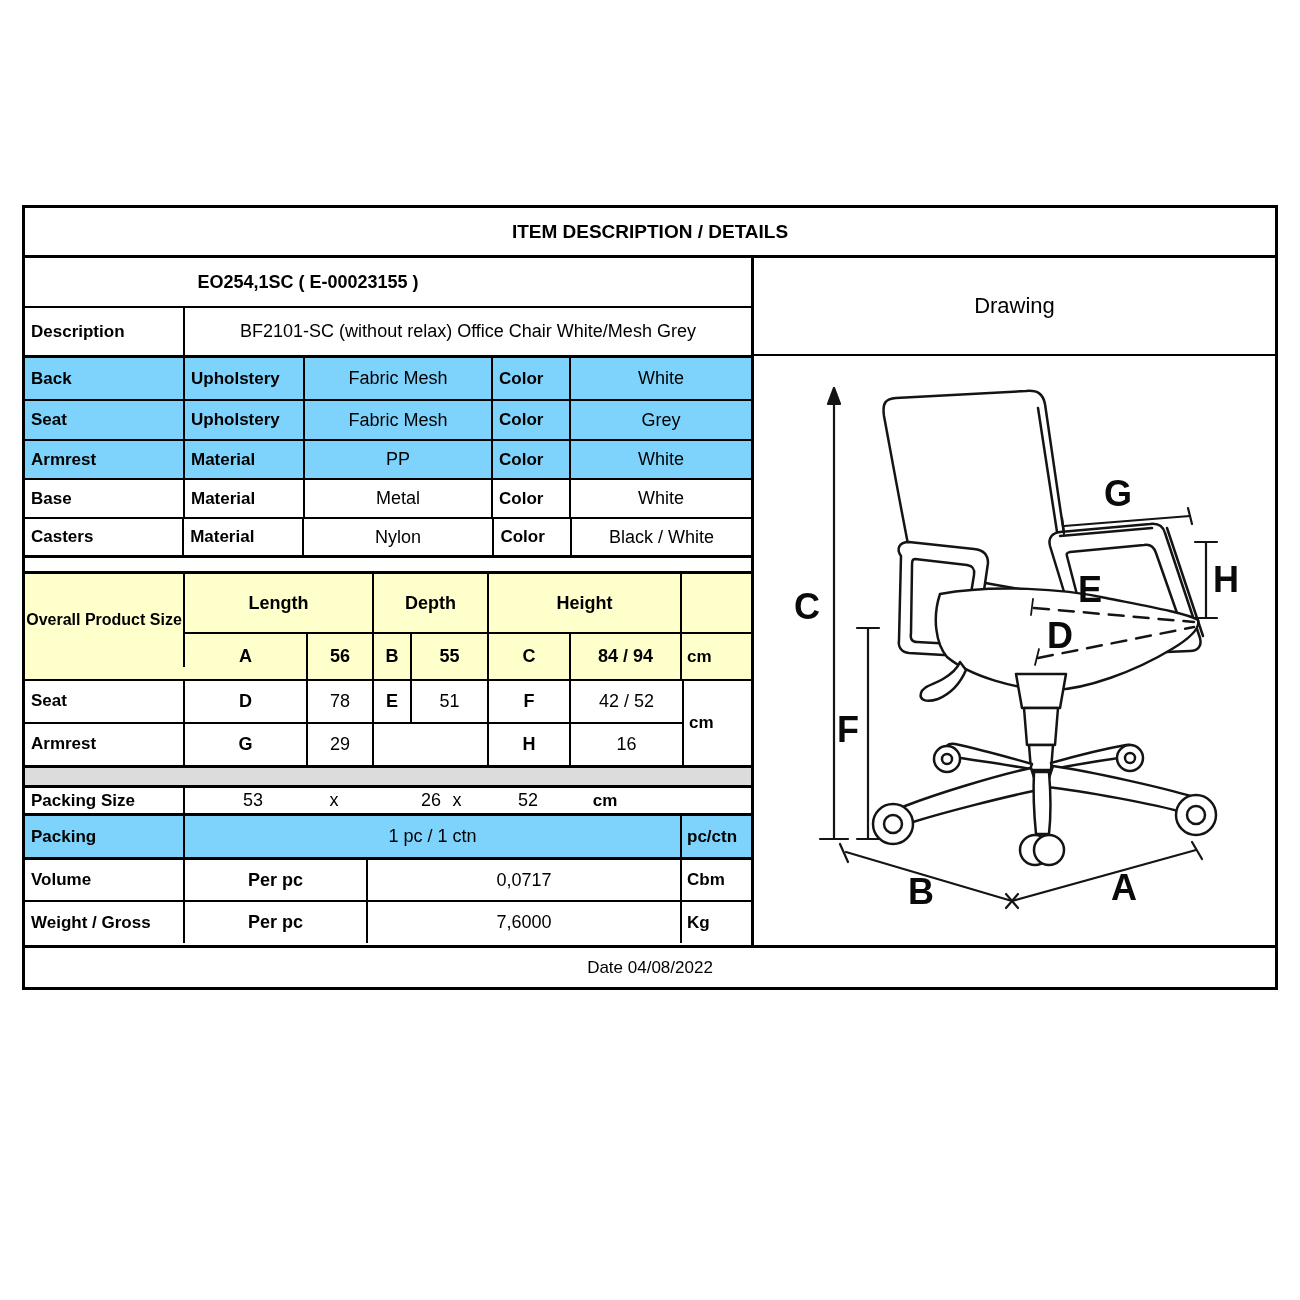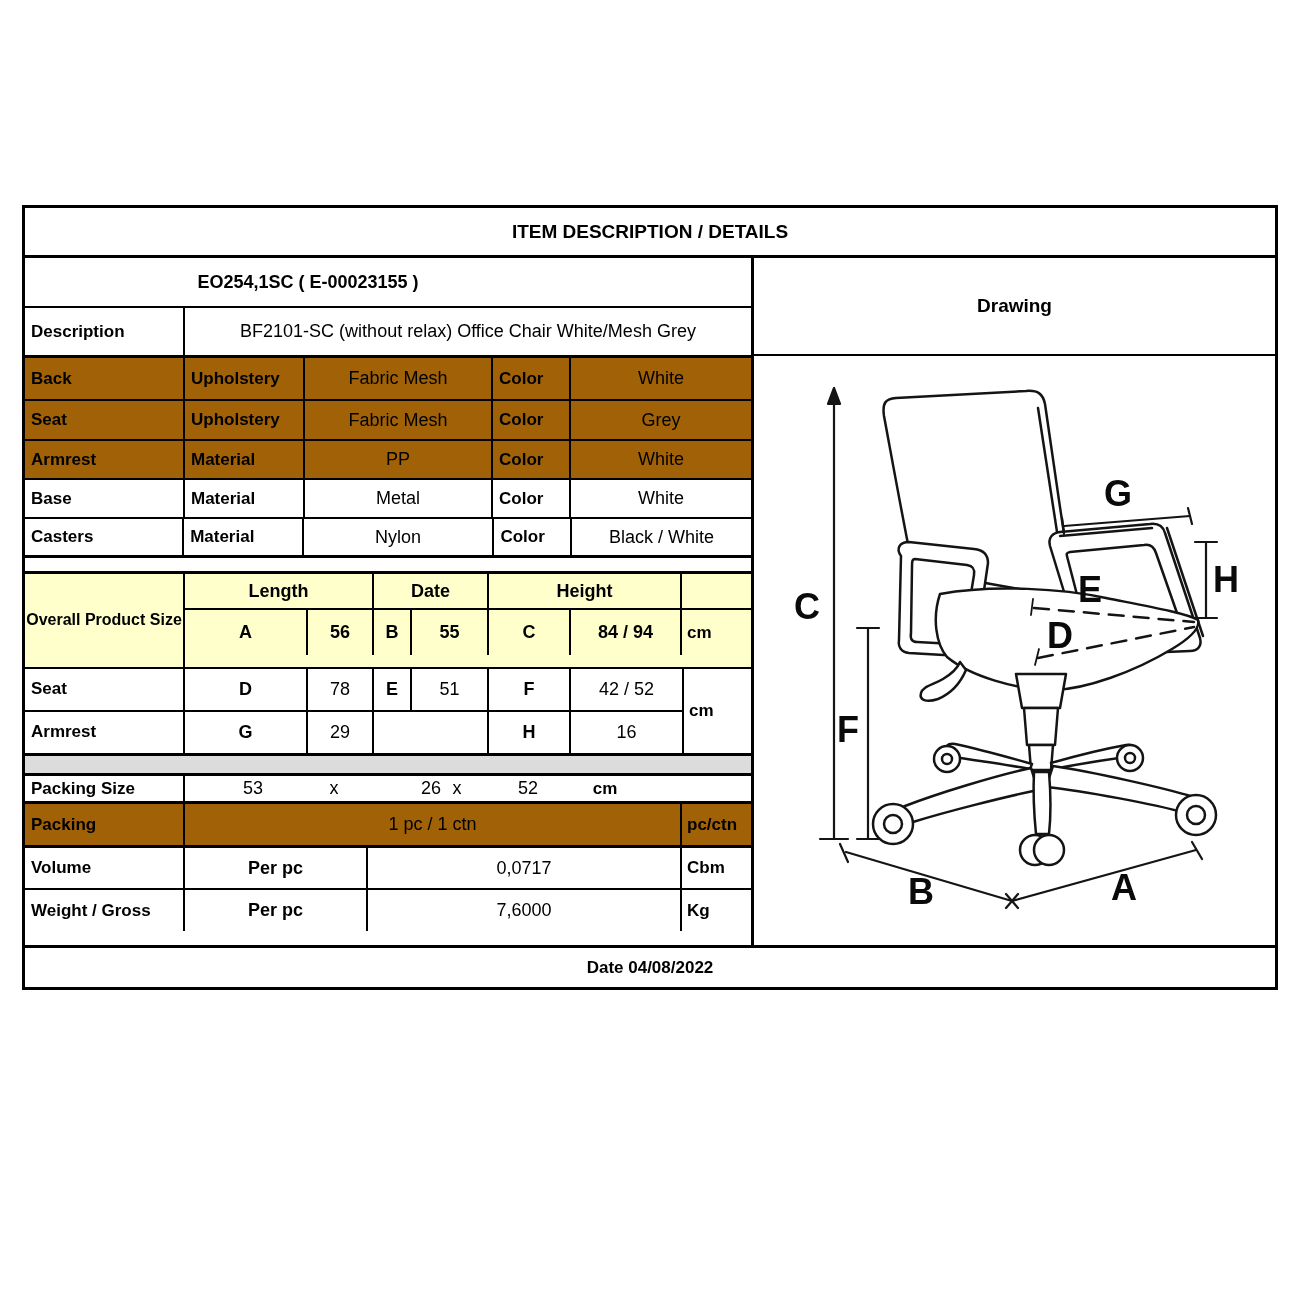--- a/index.html
+++ b/index.html
@@ -12,31 +12,31 @@
   .main{display:flex;height:687px;}
   .left{width:729px;border-right:3px solid #000;box-sizing:border-box;}
   .row{display:flex;box-sizing:border-box;border-bottom:2px solid #000;background:#fff;}
   .row.thick{border-bottom:3px solid #000;}
   .row.noline{border-bottom:none;}
   .c{box-sizing:border-box;border-right:2px solid #000;display:flex;align-items:center;overflow:hidden;}
   .c.last{border-right:none;}
   .lbl{font-weight:bold;font-size:17px;padding-left:6px;}
   .ctr{justify-content:center;font-size:18px;}
   .bold{font-weight:bold;}
-  .shade{background:#a16207;}
+  .shade{background:#7dd3fc;}
   .yellow{background:#ffffcc;}
   .band{background:#dcdcdc;}
   .sizewrap{display:flex;box-sizing:border-box;border-bottom:2px solid #000;}
   .col{display:flex;flex-direction:column;box-sizing:border-box;}
   .right{flex:1;display:flex;flex-direction:column;}
   .drawhead{height:100px;border-bottom:2px solid #000;display:flex;align-items:center;
-            justify-content:center;font-weight:bold;font-size:19px;box-sizing:border-box;}
+            justify-content:center;font-weight:normal;font-size:22px;box-sizing:border-box;}
   .drawarea{flex:1;position:relative;}
   .date-row{height:42px;border-top:3px solid #000;display:flex;align-items:center;
-            justify-content:center;font-weight:bold;font-size:17px;box-sizing:border-box;}
+            justify-content:center;font-weight:normal;font-size:17px;box-sizing:border-box;}
   svg text{font-family:"Liberation Sans","DejaVu Sans",sans-serif;font-weight:bold;fill:#0a0a0a;}
 </style>
 </head>
 <body>
 
 <div class="page">
   <div class="sheet">
 
     <div class="title-row">ITEM DESCRIPTION / DETAILS</div>
 
@@ -87,23 +87,23 @@
           <div class="c ctr" style="width:192px">Nylon</div>
           <div class="c lbl" style="width:78px">Color</div>
           <div class="c ctr last" style="width:180px">Black / White</div>
         </div>
 
         <div class="row thick" style="height:16px"></div>
 
         <div class="sizewrap yellow">
           <div class="c" style="width:160px;height:93px;justify-content:center;text-align:center;font-weight:bold;font-size:16px;line-height:1.3">Overall Product Size</div>
           <div class="col" style="width:566px">
-            <div class="row yellow" style="height:36px">
+            <div class="row yellow" style="height:60px">
               <div class="c ctr bold" style="width:189px;font-size:18px">Length</div>
-              <div class="c ctr bold" style="width:115px;font-size:18px">Date</div>
+              <div class="c ctr bold" style="width:115px;font-size:18px">Depth</div>
               <div class="c ctr bold" style="width:193px;font-size:18px">Height</div>
               <div class="c last" style="width:69px"></div>
             </div>
             <div class="row yellow noline" style="height:45px">
               <div class="c ctr bold" style="width:123px">A</div>
               <div class="c ctr bold" style="width:66px">56</div>
               <div class="c ctr bold" style="width:38px">B</div>
               <div class="c ctr bold" style="width:77px">55</div>
               <div class="c ctr bold" style="width:82px">C</div>
               <div class="c ctr bold" style="width:111px">84 / 94</div>

